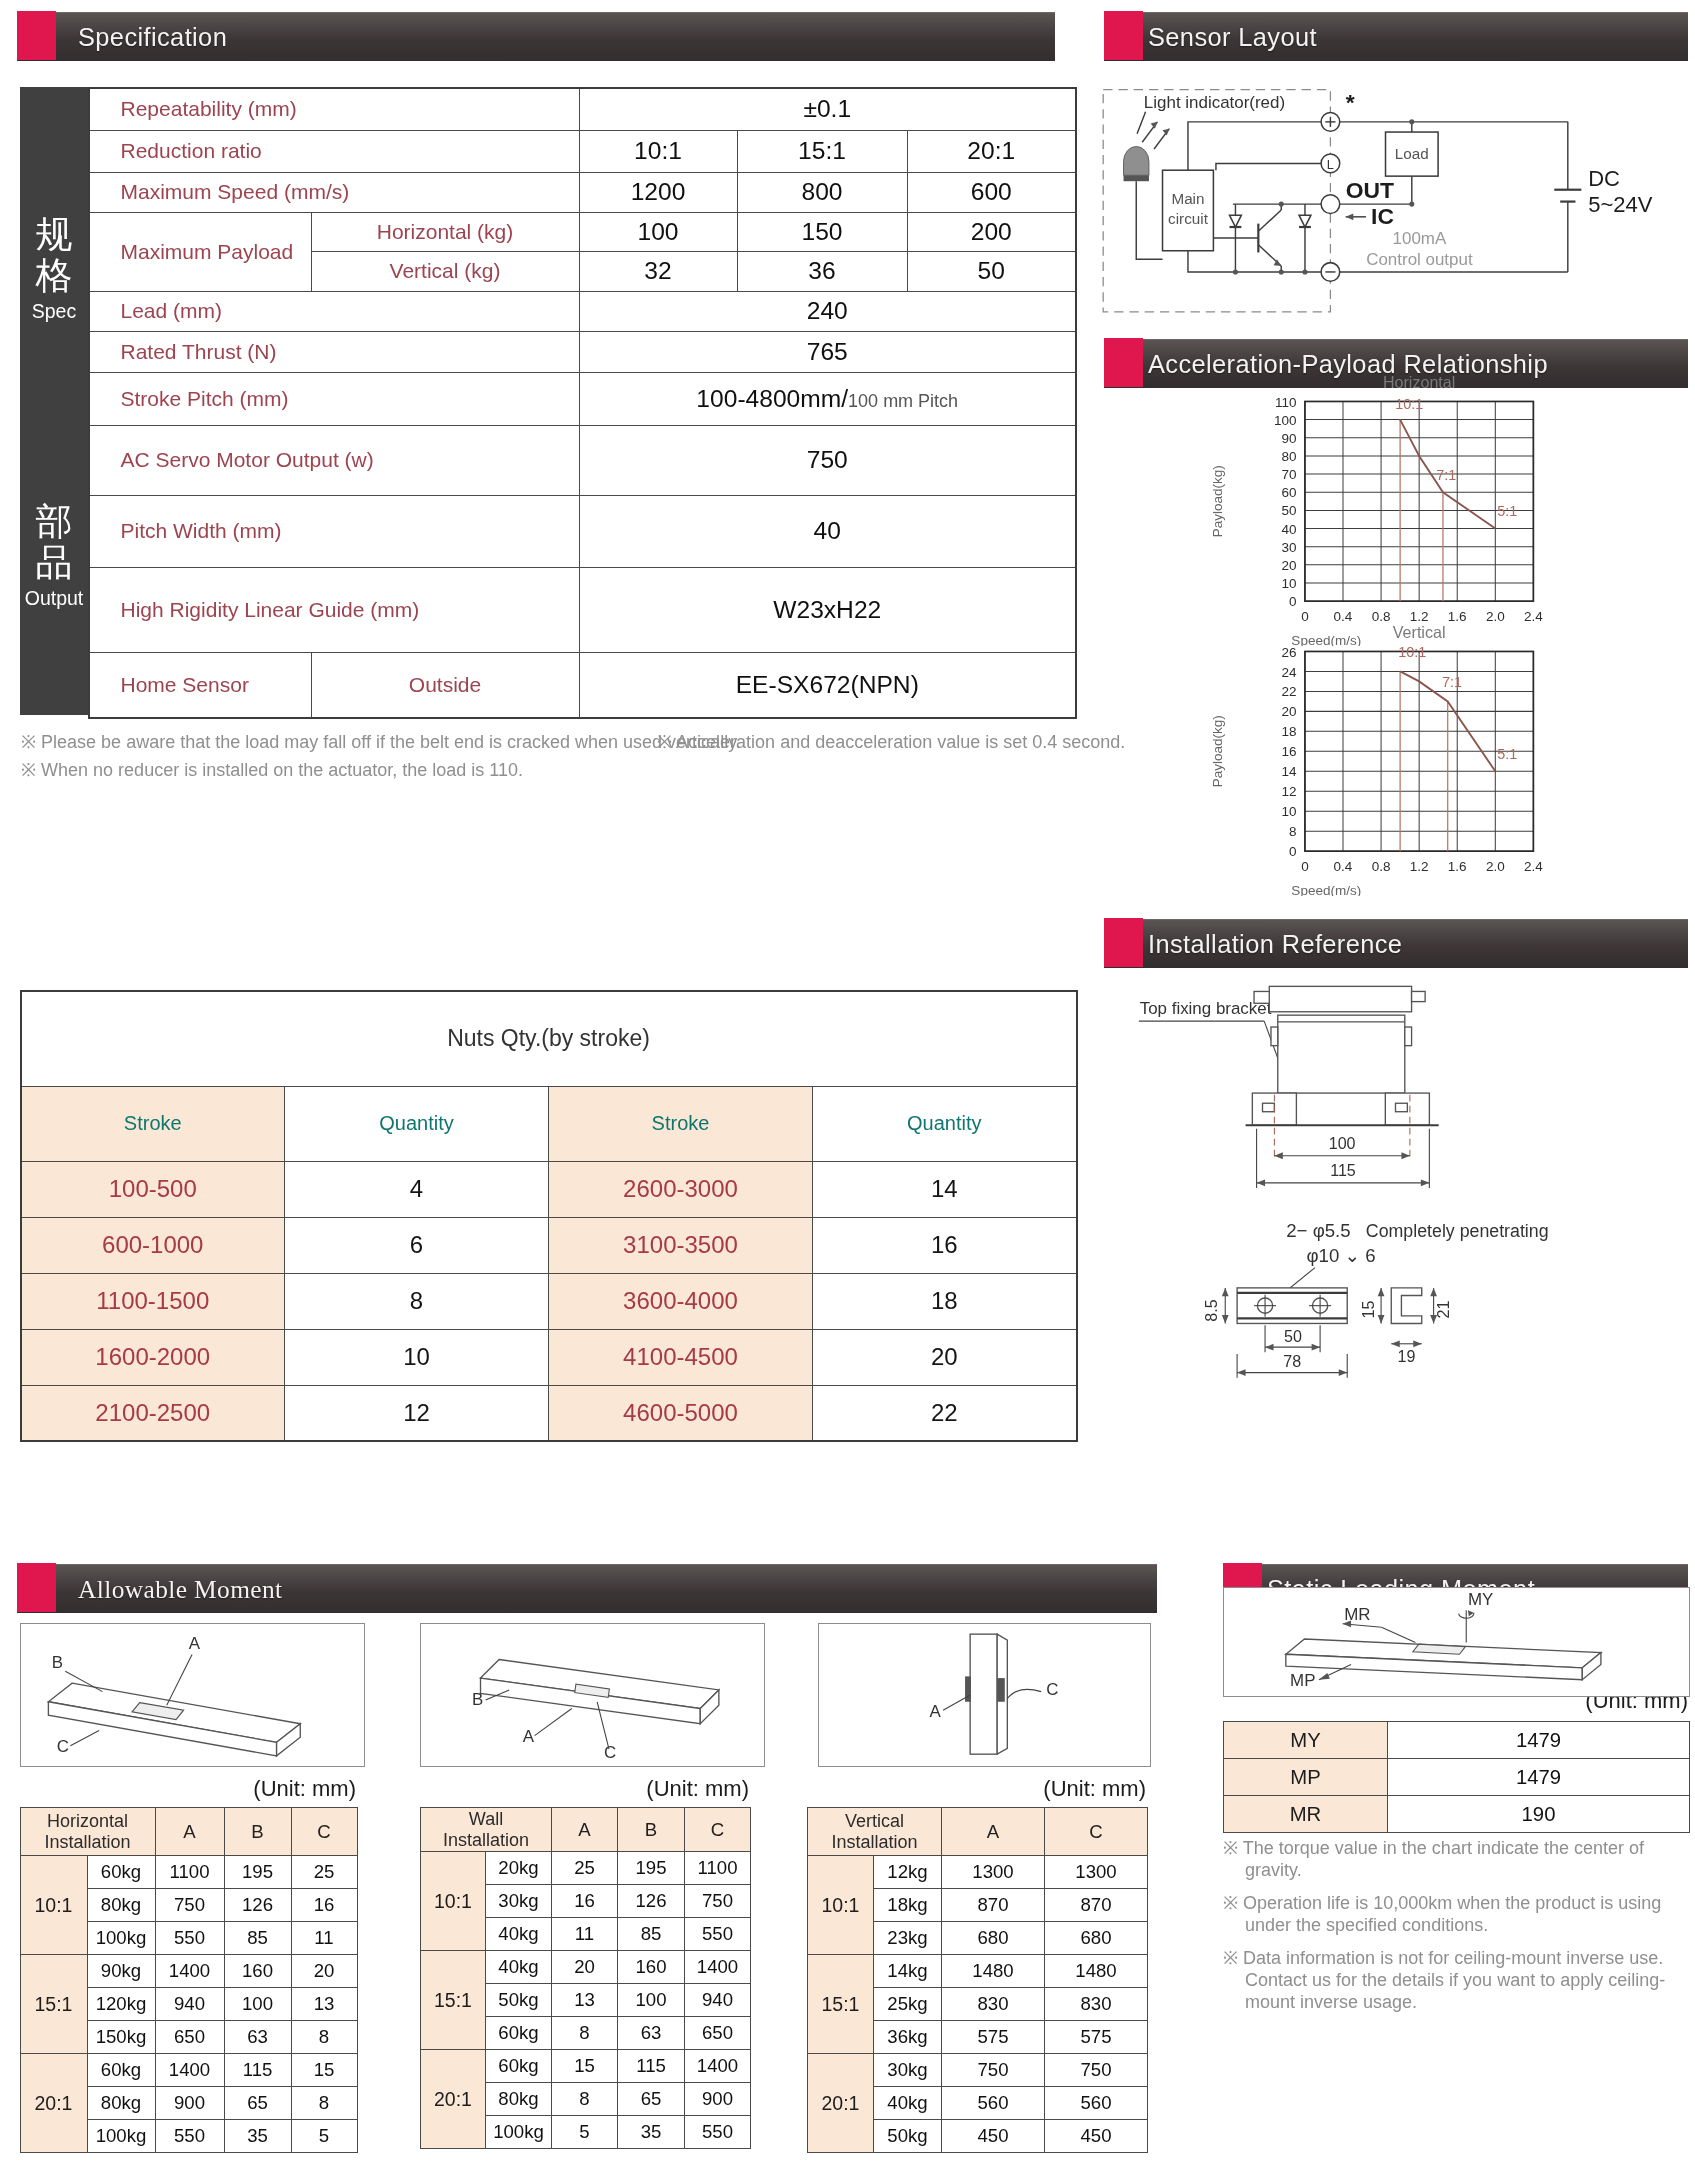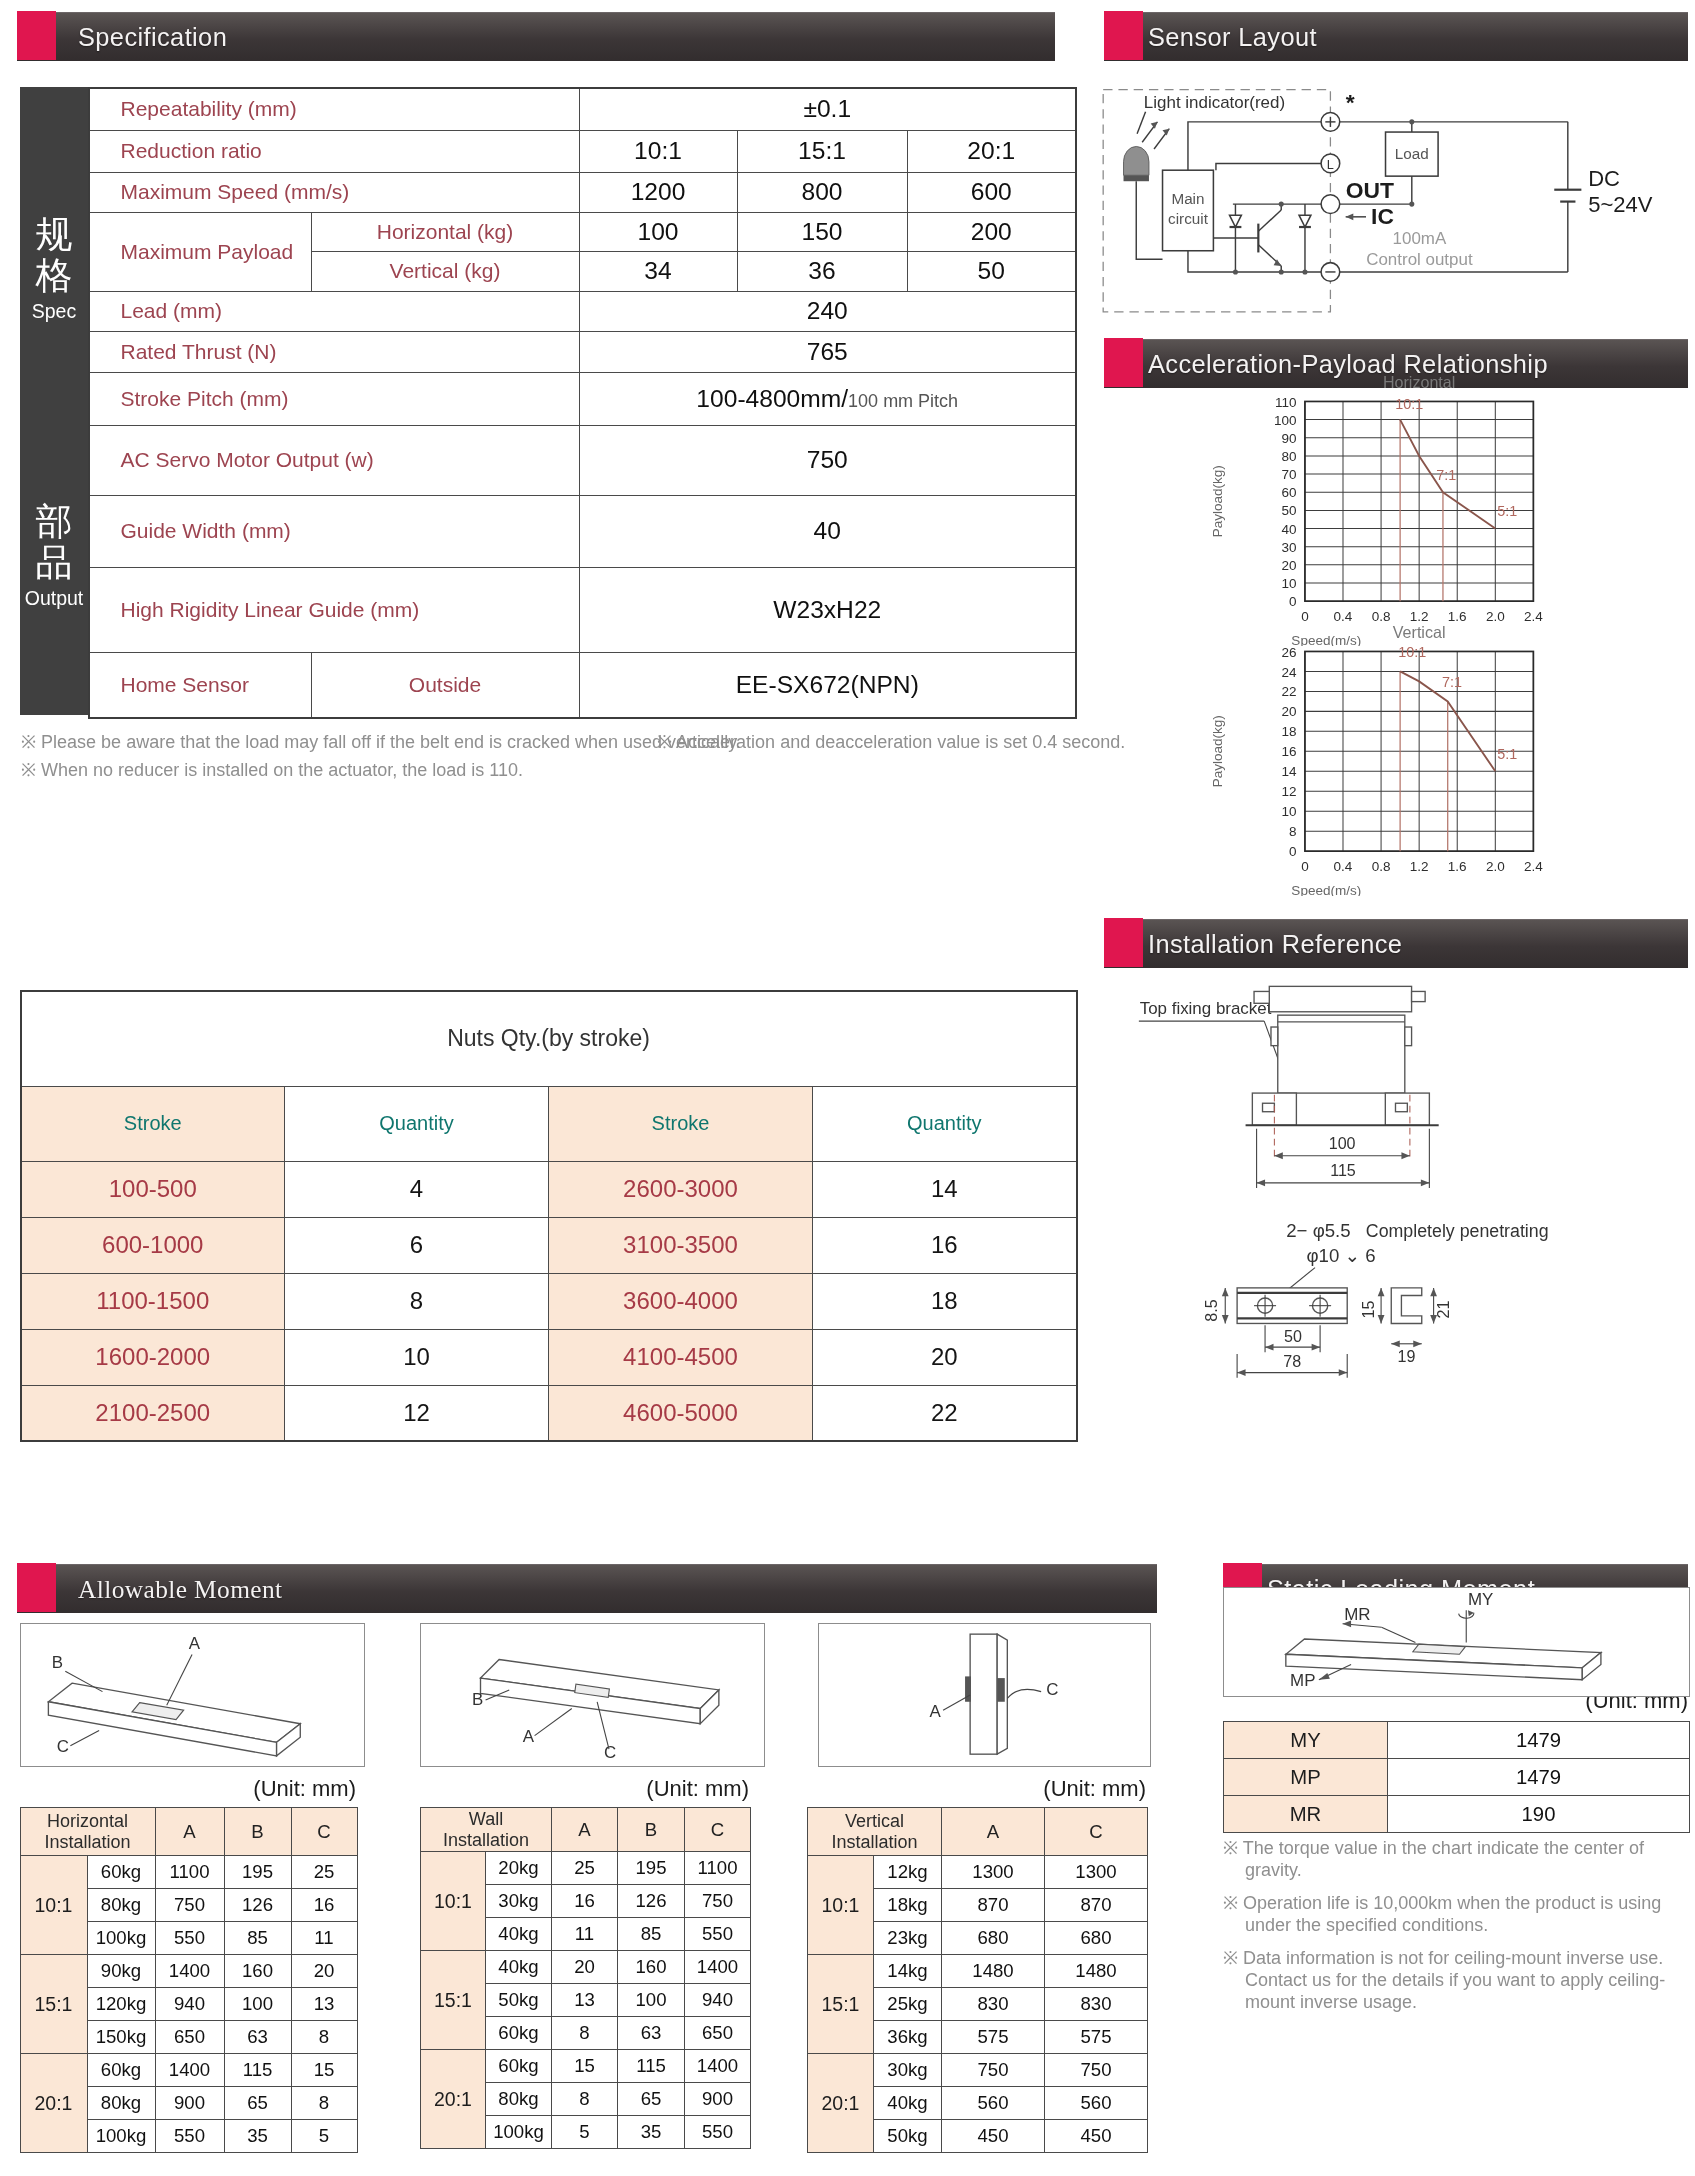--- a/index.html
+++ b/index.html
@@ -166,42 +166,42 @@
     </tr>
     <tr style="height:39px">
       <td class="lbl" rowspan="2">Maximum Payload</td>
       <td class="sub">Horizontal (kg)</td>
       <td class="val">100</td>
       <td class="val">150</td>
       <td class="val">200</td>
     </tr>
     <tr style="height:40px">
       <td class="sub">Vertical (kg)</td>
-      <td class="val">34</td>
+      <td class="val">32</td>
       <td class="val">36</td>
       <td class="val">50</td>
     </tr>
     <tr style="height:40px">
       <td class="lbl" colspan="2">Lead (mm)</td>
       <td class="val" colspan="3">240</td>
     </tr>
     <tr style="height:41px">
       <td class="lbl" colspan="2">Rated Thrust (N)</td>
       <td class="val" colspan="3">765</td>
     </tr>
     <tr style="height:53px">
       <td class="lbl" colspan="2">Stroke Pitch (mm)</td>
       <td class="val" colspan="3"><span>100-4800mm/</span><span class="small">100 mm Pitch</span></td>
     </tr>
     <tr style="height:70px">
       <td class="lbl" colspan="2">AC Servo Motor Output (w)</td>
       <td class="val" colspan="3">750</td>
     </tr>
     <tr style="height:72px">
-      <td class="lbl" colspan="2">Guide Width (mm)</td>
+      <td class="lbl" colspan="2">Pitch Width (mm)</td>
       <td class="val" colspan="3">40</td>
     </tr>
     <tr style="height:85px">
       <td class="lbl" colspan="2">High Rigidity Linear Guide (mm)</td>
       <td class="val" colspan="3">W23xH22</td>
     </tr>
     <tr style="height:66px">
       <td class="lbl">Home Sensor</td>
       <td class="sub">Outside</td>
       <td class="val" colspan="3">EE-SX672(NPN)</td>

